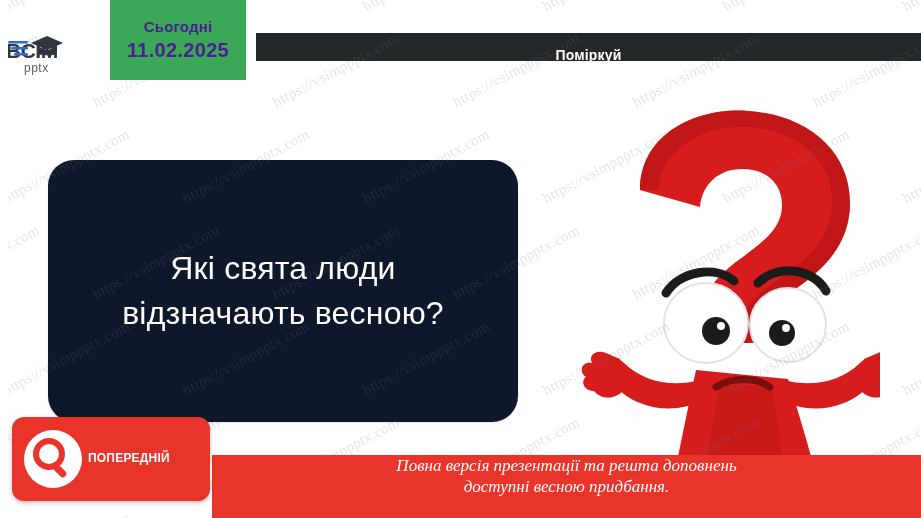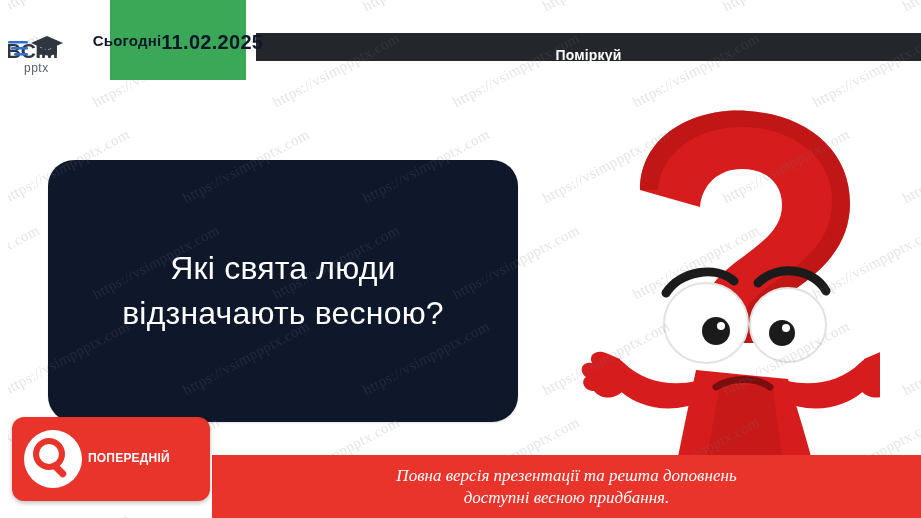--- a/index.html
+++ b/index.html
@@ -43,22 +43,22 @@
   .logo-lines{position:absolute;left:0;top:11px;}
   .logo-cap{position:absolute;left:22px;top:6px;}
   .logo-text{margin-left:-2px;line-height:1;}
   .logo-bcim{font-size:21px;font-weight:bold;color:#2f3640;letter-spacing:-0.5px;}
   .logo-pptx{font-size:12px;color:#5a616b;letter-spacing:0.5px;margin-left:18px;display:block;margin-top:1px;}
 
   
   .date-badge{
     position:absolute;left:110px;top:0;width:136px;height:80px;
     background:#3aa856;z-index:7;
-    display:flex;flex-direction:row;align-items:center;justify-content:center;
-    color:#0f172a;
+    display:flex;flex-direction:column;align-items:center;justify-content:center;
+    color:#4c1d95;
   }
   .date-badge .lbl{font-size:15px;font-weight:bold;letter-spacing:0.2px;}
   .date-badge .val{font-size:20px;font-weight:bold;margin-top:4px;letter-spacing:0.3px;}
 
   
   .green-card{
     position:absolute;left:48px;top:160px;width:470px;height:262px;
     background:#0f172a;border-radius:26px;z-index:4;
     display:flex;align-items:center;justify-content:center;
     box-shadow:0 1px 2px rgba(0,0,0,0.12);
@@ -81,21 +81,21 @@
   .preview-badge .mag{width:62px;height:62px;margin-left:10px;flex:none;}
   .preview-badge .ptxt{
     color:#ffffff;font-weight:bold;font-size:12px;line-height:1.12;
     margin-left:4px;letter-spacing:0.2px;
   }
 
   
   .ribbon{
     position:absolute;left:212px;top:455px;width:709px;height:63px;
     background:#e8342a;z-index:6;
-    display:flex;flex-direction:column;align-items:center;justify-content:center;
+    display:flex;flex-direction:column;align-items:center;
     color:#ffffff;
   }
   .ribbon div{
     font-size:17px;font-style:italic;font-family:"Liberation Serif", serif;
     line-height:1.25;text-align:center;
   }
 
   
   .edge-left{position:absolute;left:0;top:0;width:8px;height:518px;background:#ffffff;z-index:9;}
 </style>

